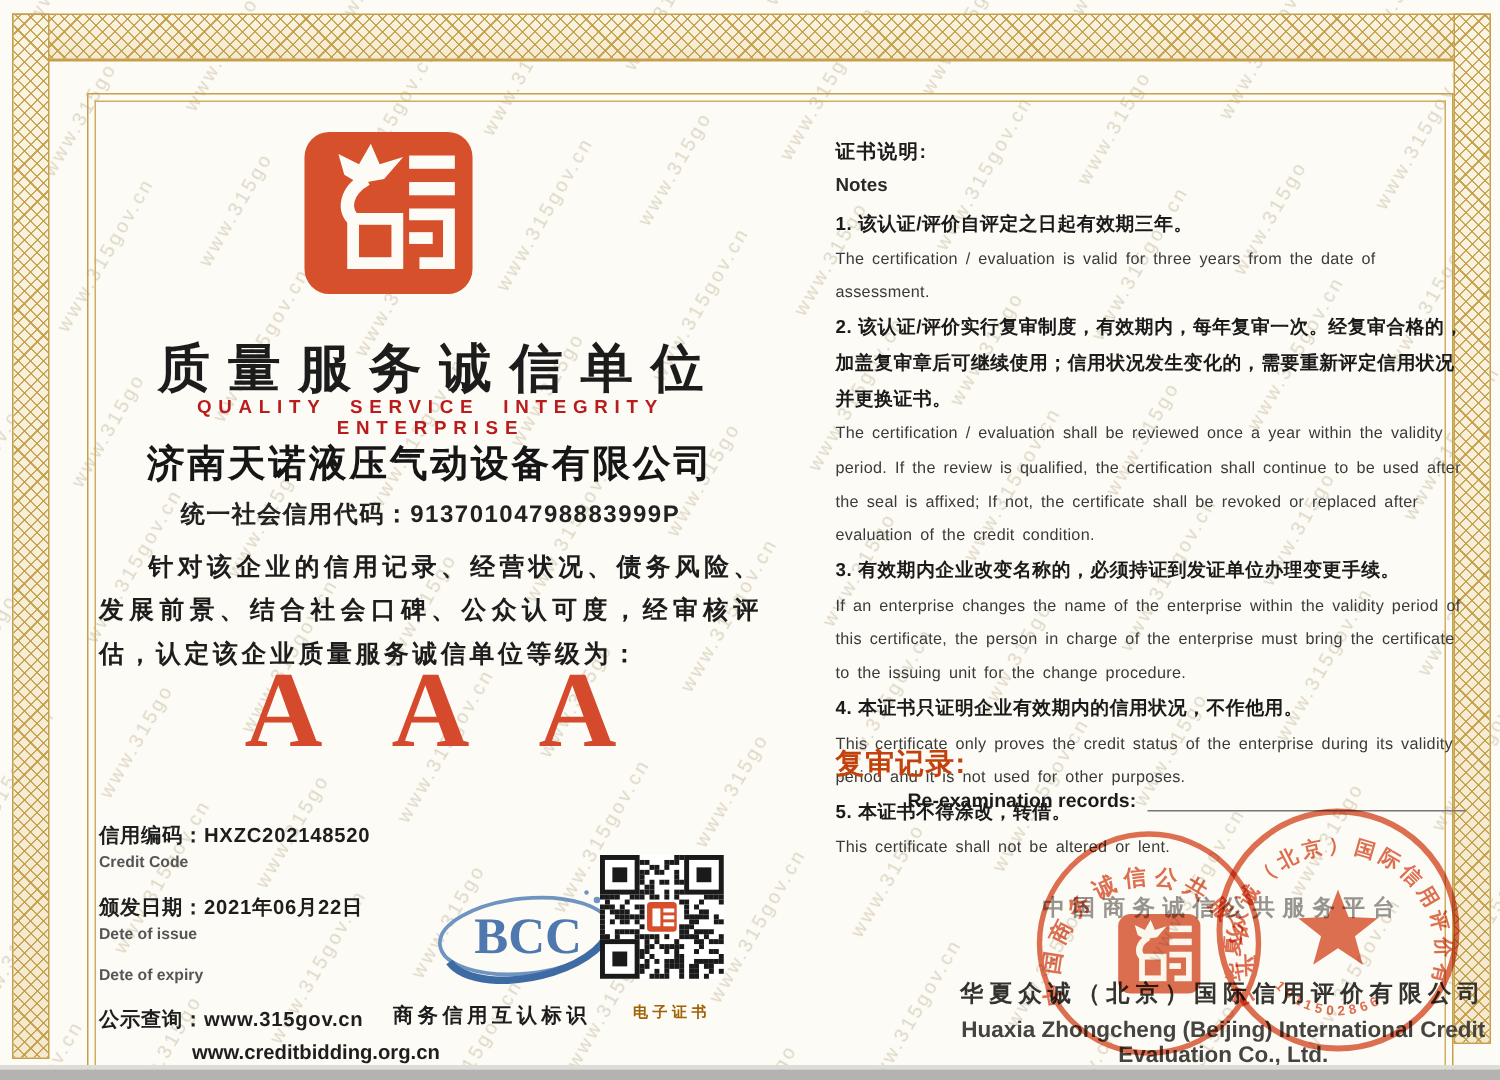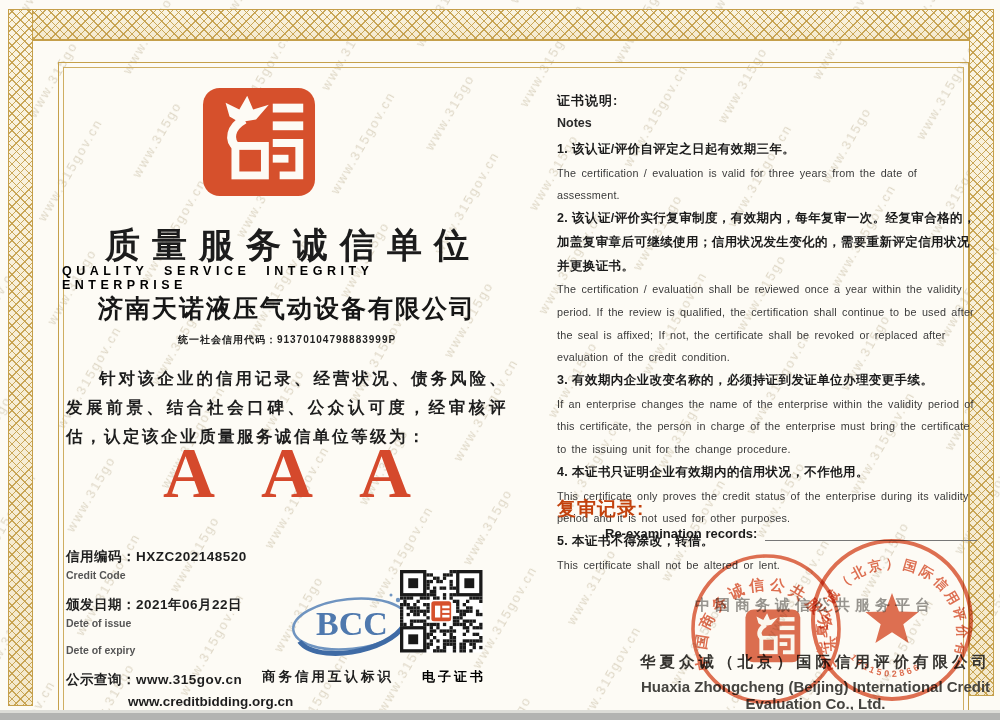--- a/index.html
+++ b/index.html
@@ -19,40 +19,40 @@
   .frame-inner{position:absolute;inset:4px 4px 0 4px;border:1px solid #cfae62;border-bottom:none;}
   
   .scan-bottom{position:absolute;left:0;right:0;bottom:0;height:7px;background:#b3b3b1;z-index:6;}
   .scan-bottom2{position:absolute;left:0;right:0;bottom:7px;height:3px;background:#dddcd7;z-index:6;}
   
   .wm{position:absolute;inset:0;z-index:0;pointer-events:none;}
   
   .seal-logo{position:absolute;left:200px;top:85px;z-index:2;}
   .title-zh{position:absolute;left:62px;top:222px;width:450px;text-align:center;z-index:2;
     font-family:"Liberation Serif","DejaVu Serif",serif;font-weight:bold;font-size:35px;color:#1c1c1c;letter-spacing:12px;text-indent:12px;}
-  .title-en{position:absolute;left:62px;top:264px;width:450px;text-align:left;z-index:2;
-    font-weight:bold;font-size:12.5px;color:#000000;letter-spacing:4.5px;word-spacing:8px;}
+  .title-en{position:absolute;left:62px;top:264px;width:450px;text-align:center;z-index:2;
+    font-weight:bold;font-size:12.5px;color:#b91c1c;letter-spacing:4.5px;word-spacing:8px;}
   .company{position:absolute;left:62px;top:292px;width:450px;text-align:center;z-index:2;
     font-weight:bold;font-size:25px;color:#161616;letter-spacing:2px;}
   .uscc{position:absolute;left:62px;top:333px;width:450px;text-align:center;z-index:2;
-    font-weight:bold;font-size:10px;color:#222;letter-spacing:1px;}
+    font-weight:bold;font-size:16px;color:#222;letter-spacing:1px;}
   .statement{position:absolute;left:66px;top:364px;width:442px;z-index:2;
     font-weight:600;font-size:16.5px;color:#1d1d1d;line-height:1.75;letter-spacing:2.5px;text-indent:2em;text-align:justify;}
   .rating{position:absolute;left:62px;top:432px;width:450px;text-align:center;z-index:2;
     font-family:"Liberation Serif","DejaVu Serif",serif;font-weight:bold;font-size:72px;color:#d5492c;letter-spacing:46px;text-indent:46px;}
   .fields{position:absolute;left:66px;top:548px;z-index:2;width:230px;}
   .field{margin-bottom:15px;}
   .field .row{font-size:13.5px;font-weight:bold;color:#1e1e1e;letter-spacing:.5px;}
   .field .sub{font-size:10.5px;font-weight:bold;color:#555;margin-top:3px;}
   .field .sub-url{font-size:13.5px;font-weight:bold;color:#1e1e1e;margin-top:5px;padding-left:62px;}
   
   .bcc{position:absolute;left:286px;top:586px;z-index:2;}
   .qr{position:absolute;left:400px;top:570px;z-index:2;}
   .caption-bcc{position:absolute;left:262px;top:668px;z-index:2;font-size:13.5px;font-weight:bold;color:#1d1d1d;letter-spacing:3px;}
-  .caption-qr{position:absolute;left:422px;top:668px;z-index:2;font-size:13px;font-weight:bold;color:#000000;letter-spacing:3px;}
+  .caption-qr{position:absolute;left:422px;top:668px;z-index:2;font-size:10px;font-weight:bold;color:#a16207;letter-spacing:3px;}
   
   .notes{position:absolute;left:557px;top:92px;width:422px;z-index:2;color:#1d1d1d;}
   .notes .h-zh{font-size:13px;font-weight:bold;letter-spacing:1px;margin-bottom:6px;}
   .notes .h-en{font-size:12.5px;font-weight:bold;color:#2a2a2a;margin-bottom:8px;}
   .notes .zh{font-size:12.5px;font-weight:600;letter-spacing:.4px;line-height:1.9;color:#1b1b1b;}
   .notes .en{font-size:10.8px;color:#3a3a3a;line-height:2.1;letter-spacing:.2px;word-spacing:2px;}
   .review{position:absolute;left:557px;top:496px;width:420px;z-index:2;}
   .review .zh{font-size:19px;font-weight:bold;color:#c2410c;letter-spacing:1px;}
   .review .en-row{display:flex;align-items:flex-end;margin-top:4px;padding-left:48px;}
   .review .en{font-size:13px;font-weight:bold;color:#1b1b1b;white-space:nowrap;margin-right:8px;}

